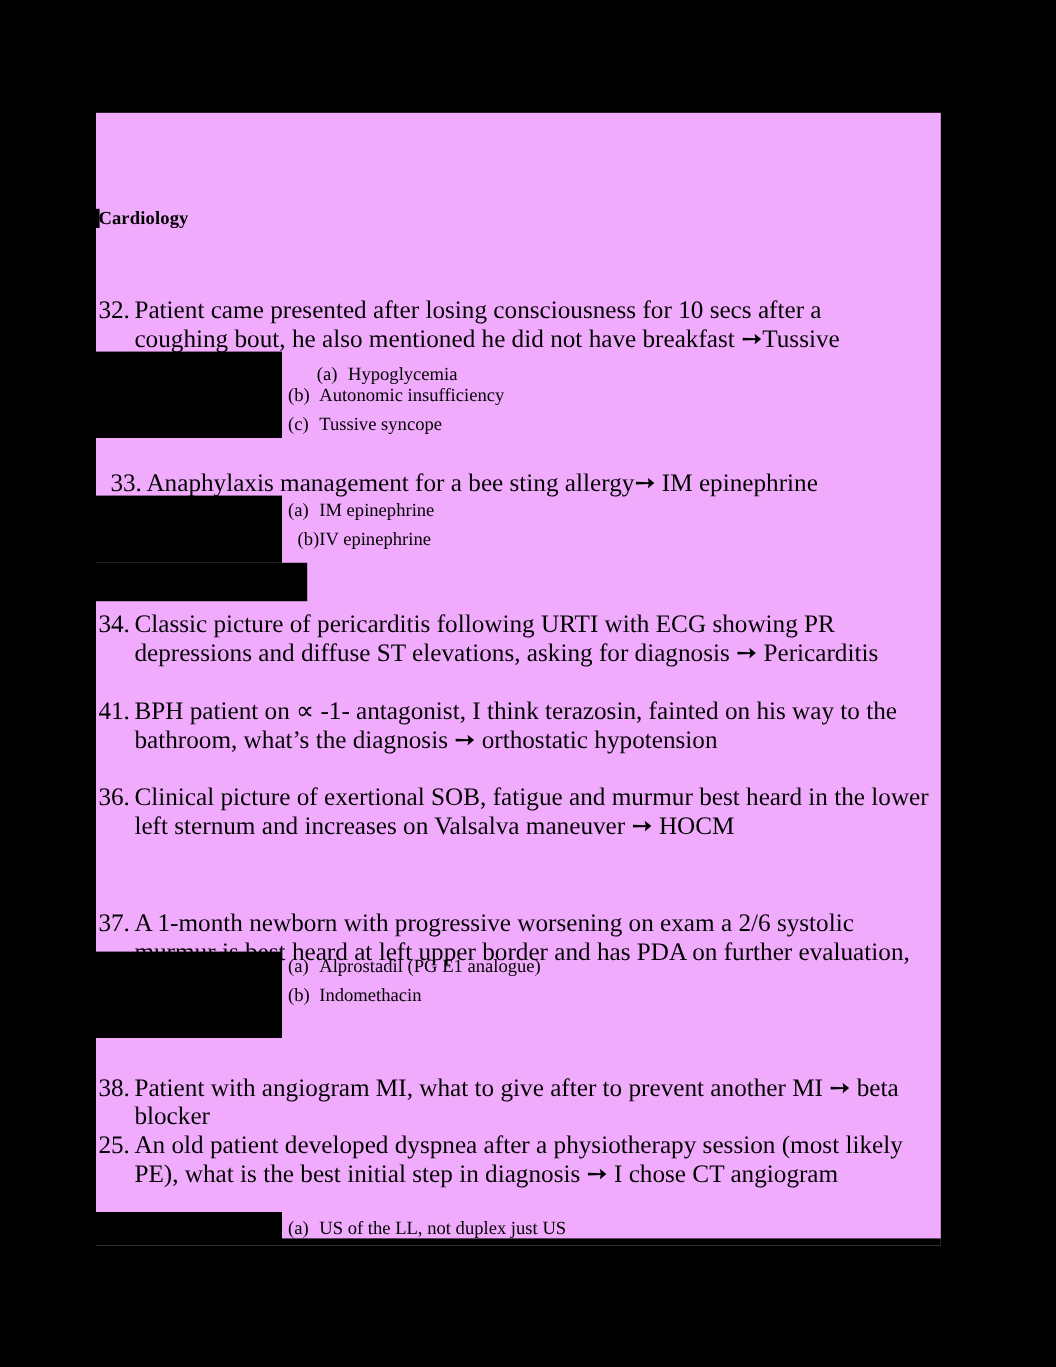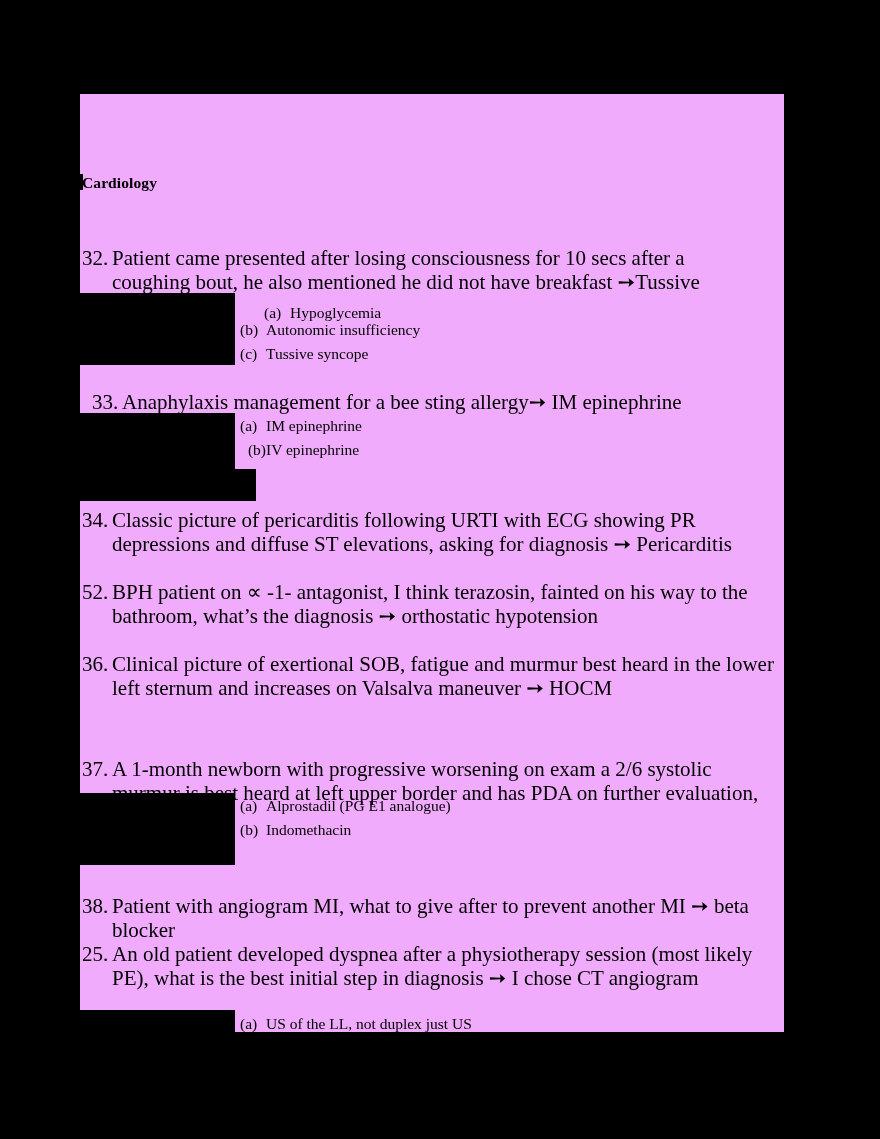--- a/index.html
+++ b/index.html
@@ -118,21 +118,21 @@
     <div class="opt" style="top:344px;text-align:right;">
       <span class="lbl">(b)</span><span>IV epinephrine</span>
     </div>
 
     <div class="q" style="left:2px; top:414px; width:690px;">
       <span class="num">34.</span>
       <span class="body">Classic picture of pericarditis following URTI with ECG showing PR depressions and diffuse ST elevations, asking for diagnosis ➙ Pericarditis</span>
     </div>
 
     <div class="q" style="left:2px; top:486px; width:690px;">
-      <span class="num">52.</span>
+      <span class="num">41.</span>
       <span class="body">BPH patient on  ∝ -1- antagonist, I think terazosin, fainted on his way to the bathroom, what’s the diagnosis ➙ orthostatic hypotension</span>
     </div>
 
     <div class="q" style="left:2px; top:558px; width:700px;">
       <span class="num">36.</span>
       <span class="body">Clinical picture of exertional SOB, fatigue and murmur best heard in the lower left sternum and increases on Valsalva maneuver ➙ HOCM</span>
     </div>
 
     <div class="q" style="left:2px; top:630px; width:700px;margin-top:33px;">
       <span class="num">37.</span>

